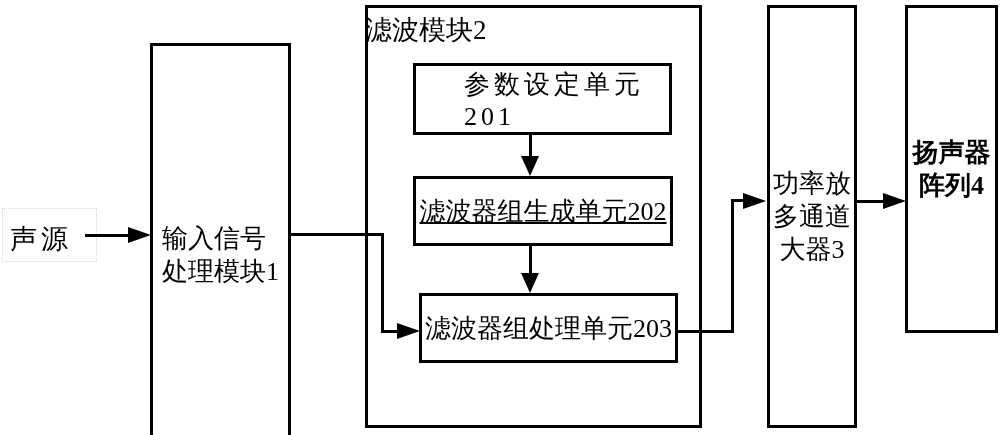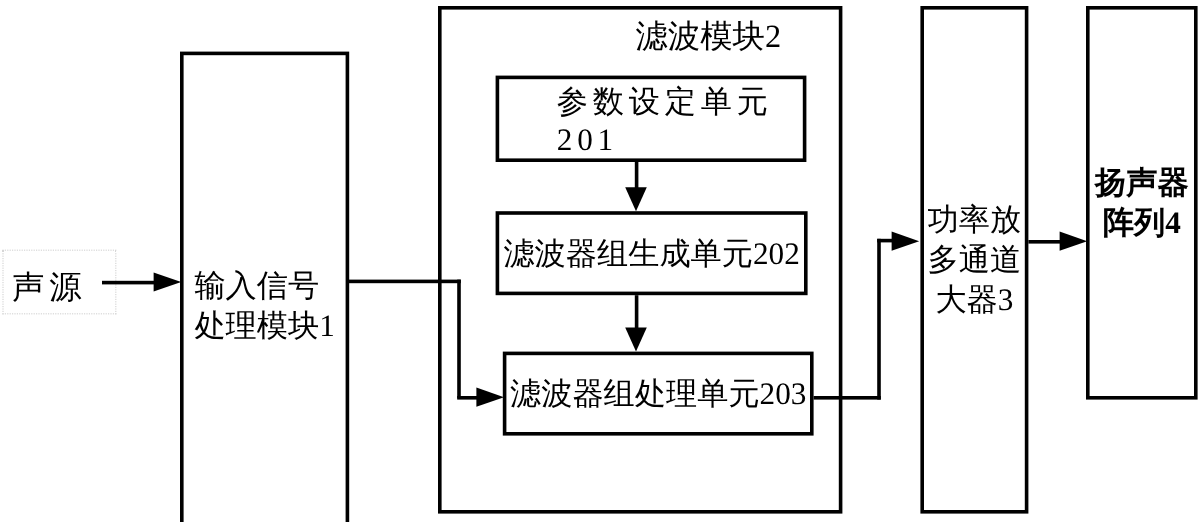--- a/index.html
+++ b/index.html
@@ -25,21 +25,21 @@
     align-items: center;
     justify-content: center;
   }
   .tallbox { font-size: 26px; line-height: 33px; }
   .unitbox { font-size: 26px; }
   .module-title {
     position: absolute;
     left: 365px;
     top: 12px;
     width: 286px;
-    text-align: right;
+    text-align: left;
     font-size: 27px;
     color: #000000;
   }
   .source-label {
     position: absolute;
     left: 10px;
     top: 221px;
     width: 82px;
     text-align: left;
     font-size: 27px;
@@ -101,21 +101,21 @@
   <div class="box" style="left:365px; top:5px; width:337px; height:423px;"></div>
   <div class="module-title">滤波模块2</div>
 
   <div class="box unitbox ls4" style="left:413px; top:63px; width:259px; height:72px;">
     <span>参数设定单元201</span>
   </div>
 
   <div class="line" style="left:529px; top:135px; width:3px; height:25px;"></div>
   <div class="arrowhead-down" style="left:521px; top:156px;"></div>
 
-  <div class="box unitbox" style="left:413px; top:176px; width:260px; height:70px;">
+  <div class="box unitbox" style="left:413px; top:176px; width:260px; height:70px;text-decoration:underline;">
     <span>滤波器组生成单元202</span>
   </div>
 
   <div class="line" style="left:529px; top:246px; width:3px; height:29px;"></div>
   <div class="arrowhead-down" style="left:521px; top:273px;"></div>
 
   <div class="box unitbox" style="left:419px; top:293px; width:259px; height:70px;">
     <span>滤波器组处理单元203</span>
   </div>
 

